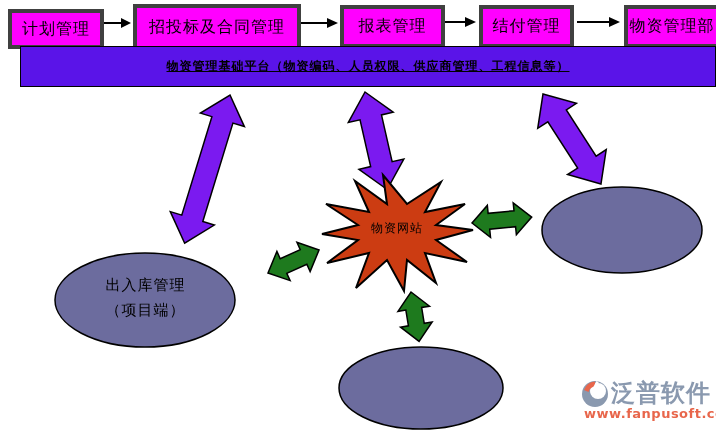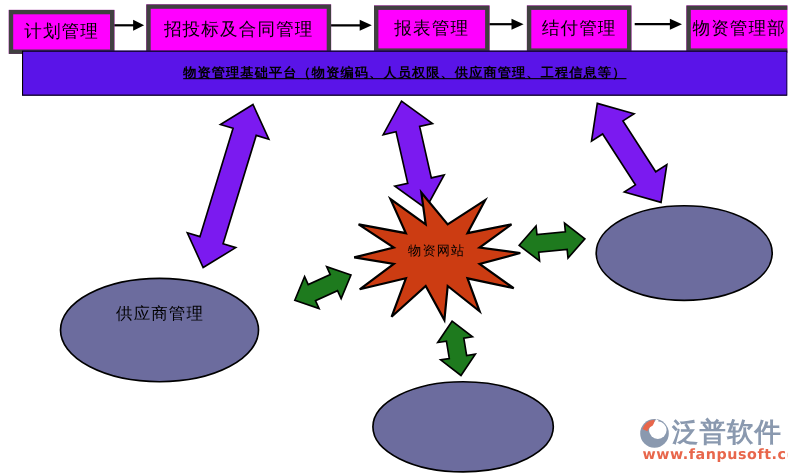--- a/index.html
+++ b/index.html
@@ -103,21 +103,22 @@
   <div class="pbox b2">招投标及合同管理</div>
   <div class="pbox b3">报表管理</div>
   <div class="pbox b4">结付管理</div>
   <div class="pbox b5">物资管理部</div>
 
   <div class="banner">物资管理基础平台（物资编码、人员权限、供应商管理、工程信息等）</div>
 
   <div class="star-label">物资网站</div>
 
   <div class="elabel l-project">
-    <div>供应商管理</div>
+    <div>出入库管理</div>
+    <div>（项目端）</div>
   </div>
 
   <div class="logo">
     <svg class="logo-icon" width="28" height="28" viewBox="0 0 28 28">
       <circle cx="14" cy="14" r="13" style="fill:var(--logo-gray)"></circle>
       <circle cx="17" cy="11" r="8" fill="#ffffff"></circle>
       <path d="M3 10 A12.5 12.5 0 0 1 14 1.5 L14 6.5 A8 8 0 0 0 7.5 12 Z" style="fill:var(--logo-salmon)"></path>
       <rect x="12.5" y="1" width="2.5" height="13" fill="#ffffff" transform="rotate(28 14 7)"></rect>
     </svg>
     <div class="logo-name">泛普软件</div>

